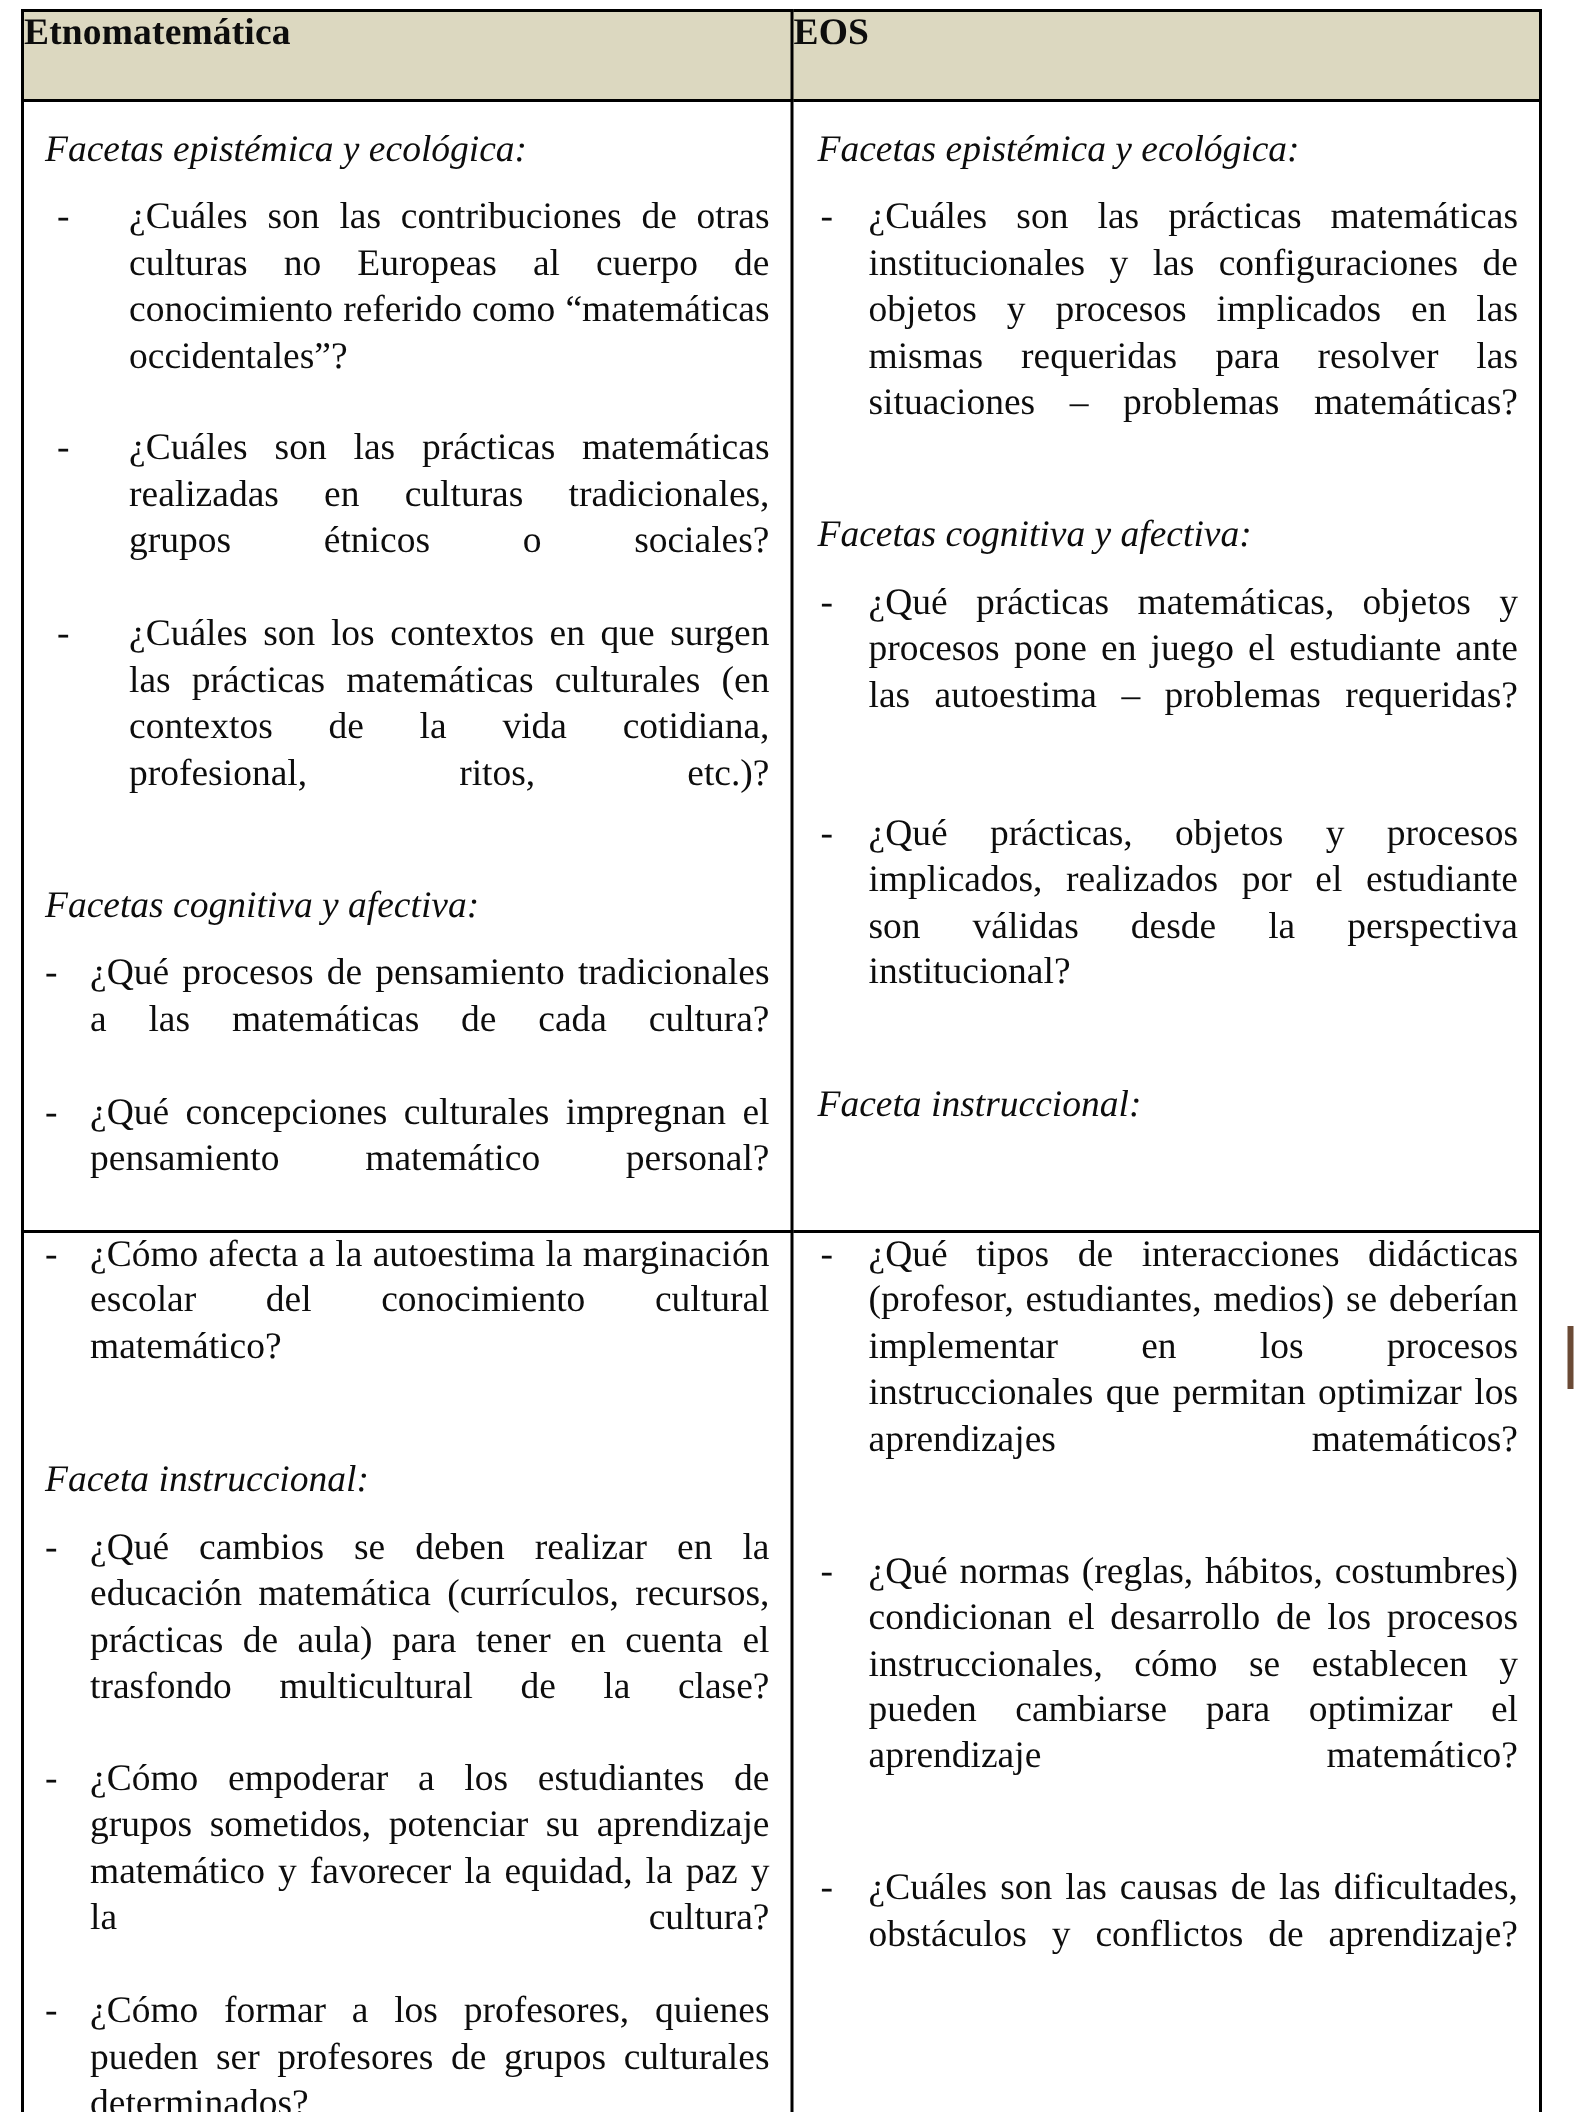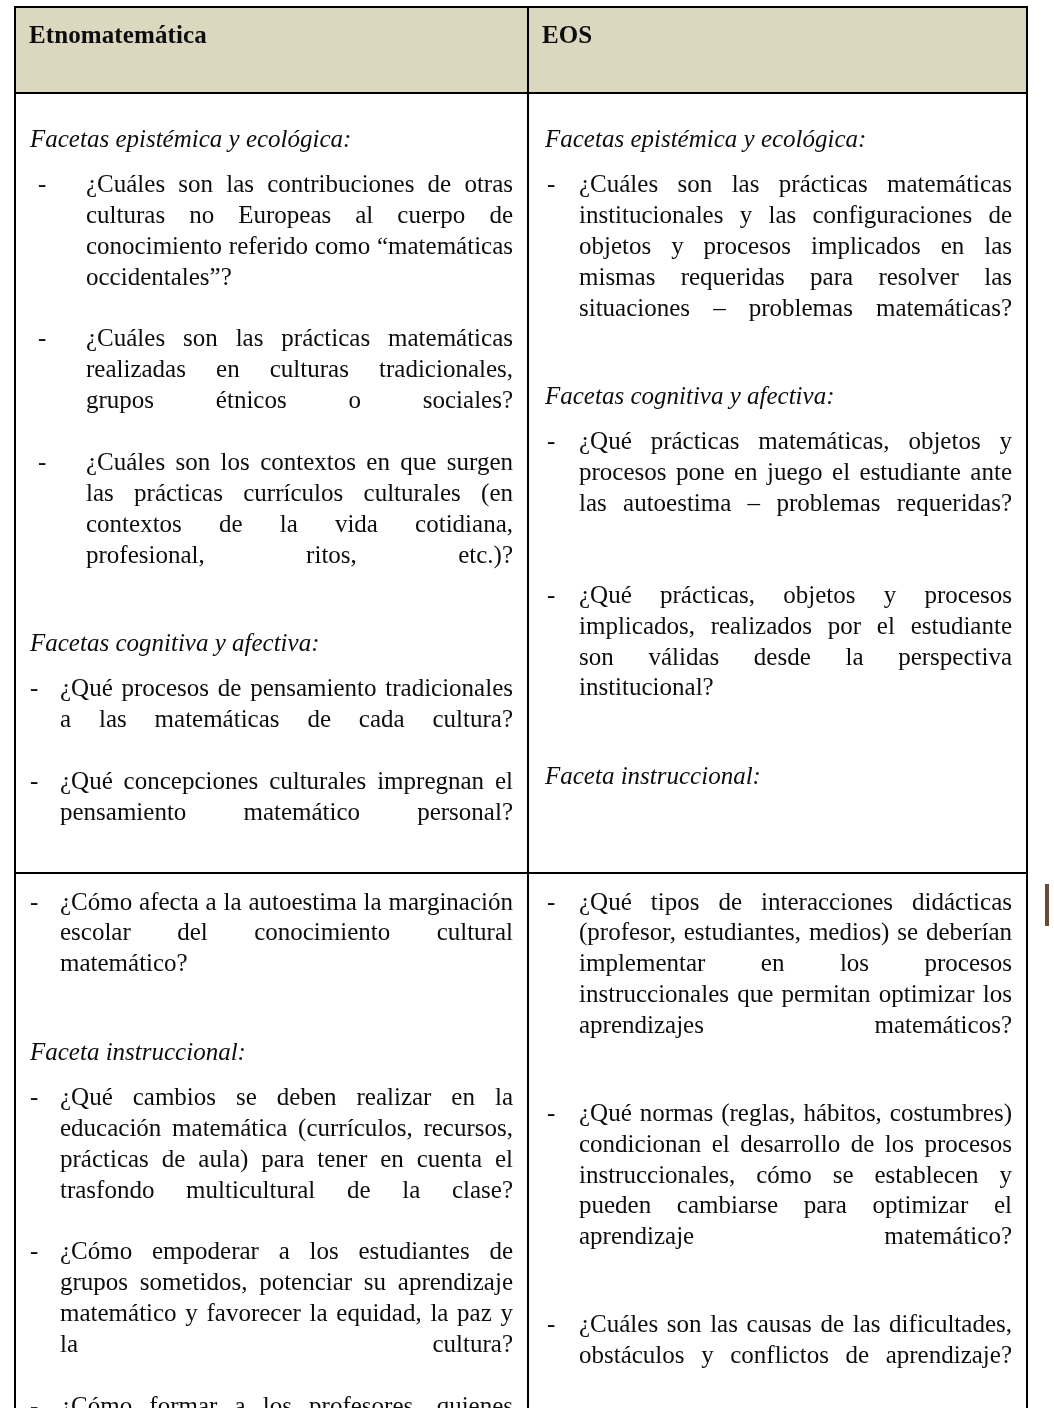--- a/index.html
+++ b/index.html
@@ -24,21 +24,21 @@
     width: 1012px;
   }
   table.compare {
     width: 100%;
     border-collapse: collapse;
     table-layout: fixed;
   }
   table.compare td, table.compare th {
     border: 2px solid #000000;
     vertical-align: top;
-    padding: 13px;
+    padding: 0;
   }
   col.c-left  { width: 513px; }
   col.c-right { width: 499px; }
 
   
   th.hdr {
     background: #dcd8c0;
     text-align: left;
     height: 58px;
     padding: 8px 0 0 18px;
@@ -153,21 +153,21 @@
             <li>
               <span class="dash">-</span>
               <span class="body">¿Cuáles son las contribuciones de otras culturas no Europeas al cuerpo de conocimiento referido como “matemáticas occidentales”?</span>
             </li>
             <li>
               <span class="dash">-</span>
               <span class="body">¿Cuáles son las prácticas matemáticas realizadas en culturas tradicionales, grupos étnicos o sociales?</span>
             </li>
             <li>
               <span class="dash">-</span>
-              <span class="body">¿Cuáles son los contextos en que surgen las prácticas currículos culturales (en contextos de la vida cotidiana, profesional, ritos, etc.)?</span>
+              <span class="body">¿Cuáles son los contextos en que surgen las prácticas matemáticas culturales (en contextos de la vida cotidiana, profesional, ritos, etc.)?</span>
             </li>
           </ul>
 
           <div class="faceta sp-above">Facetas cognitiva y afectiva:</div>
 
           <ul class="qlist narrow">
             <li>
               <span class="dash">-</span>
               <span class="body">¿Qué procesos de pensamiento tradicionales a las matemáticas de cada cultura?</span>
             </li>

